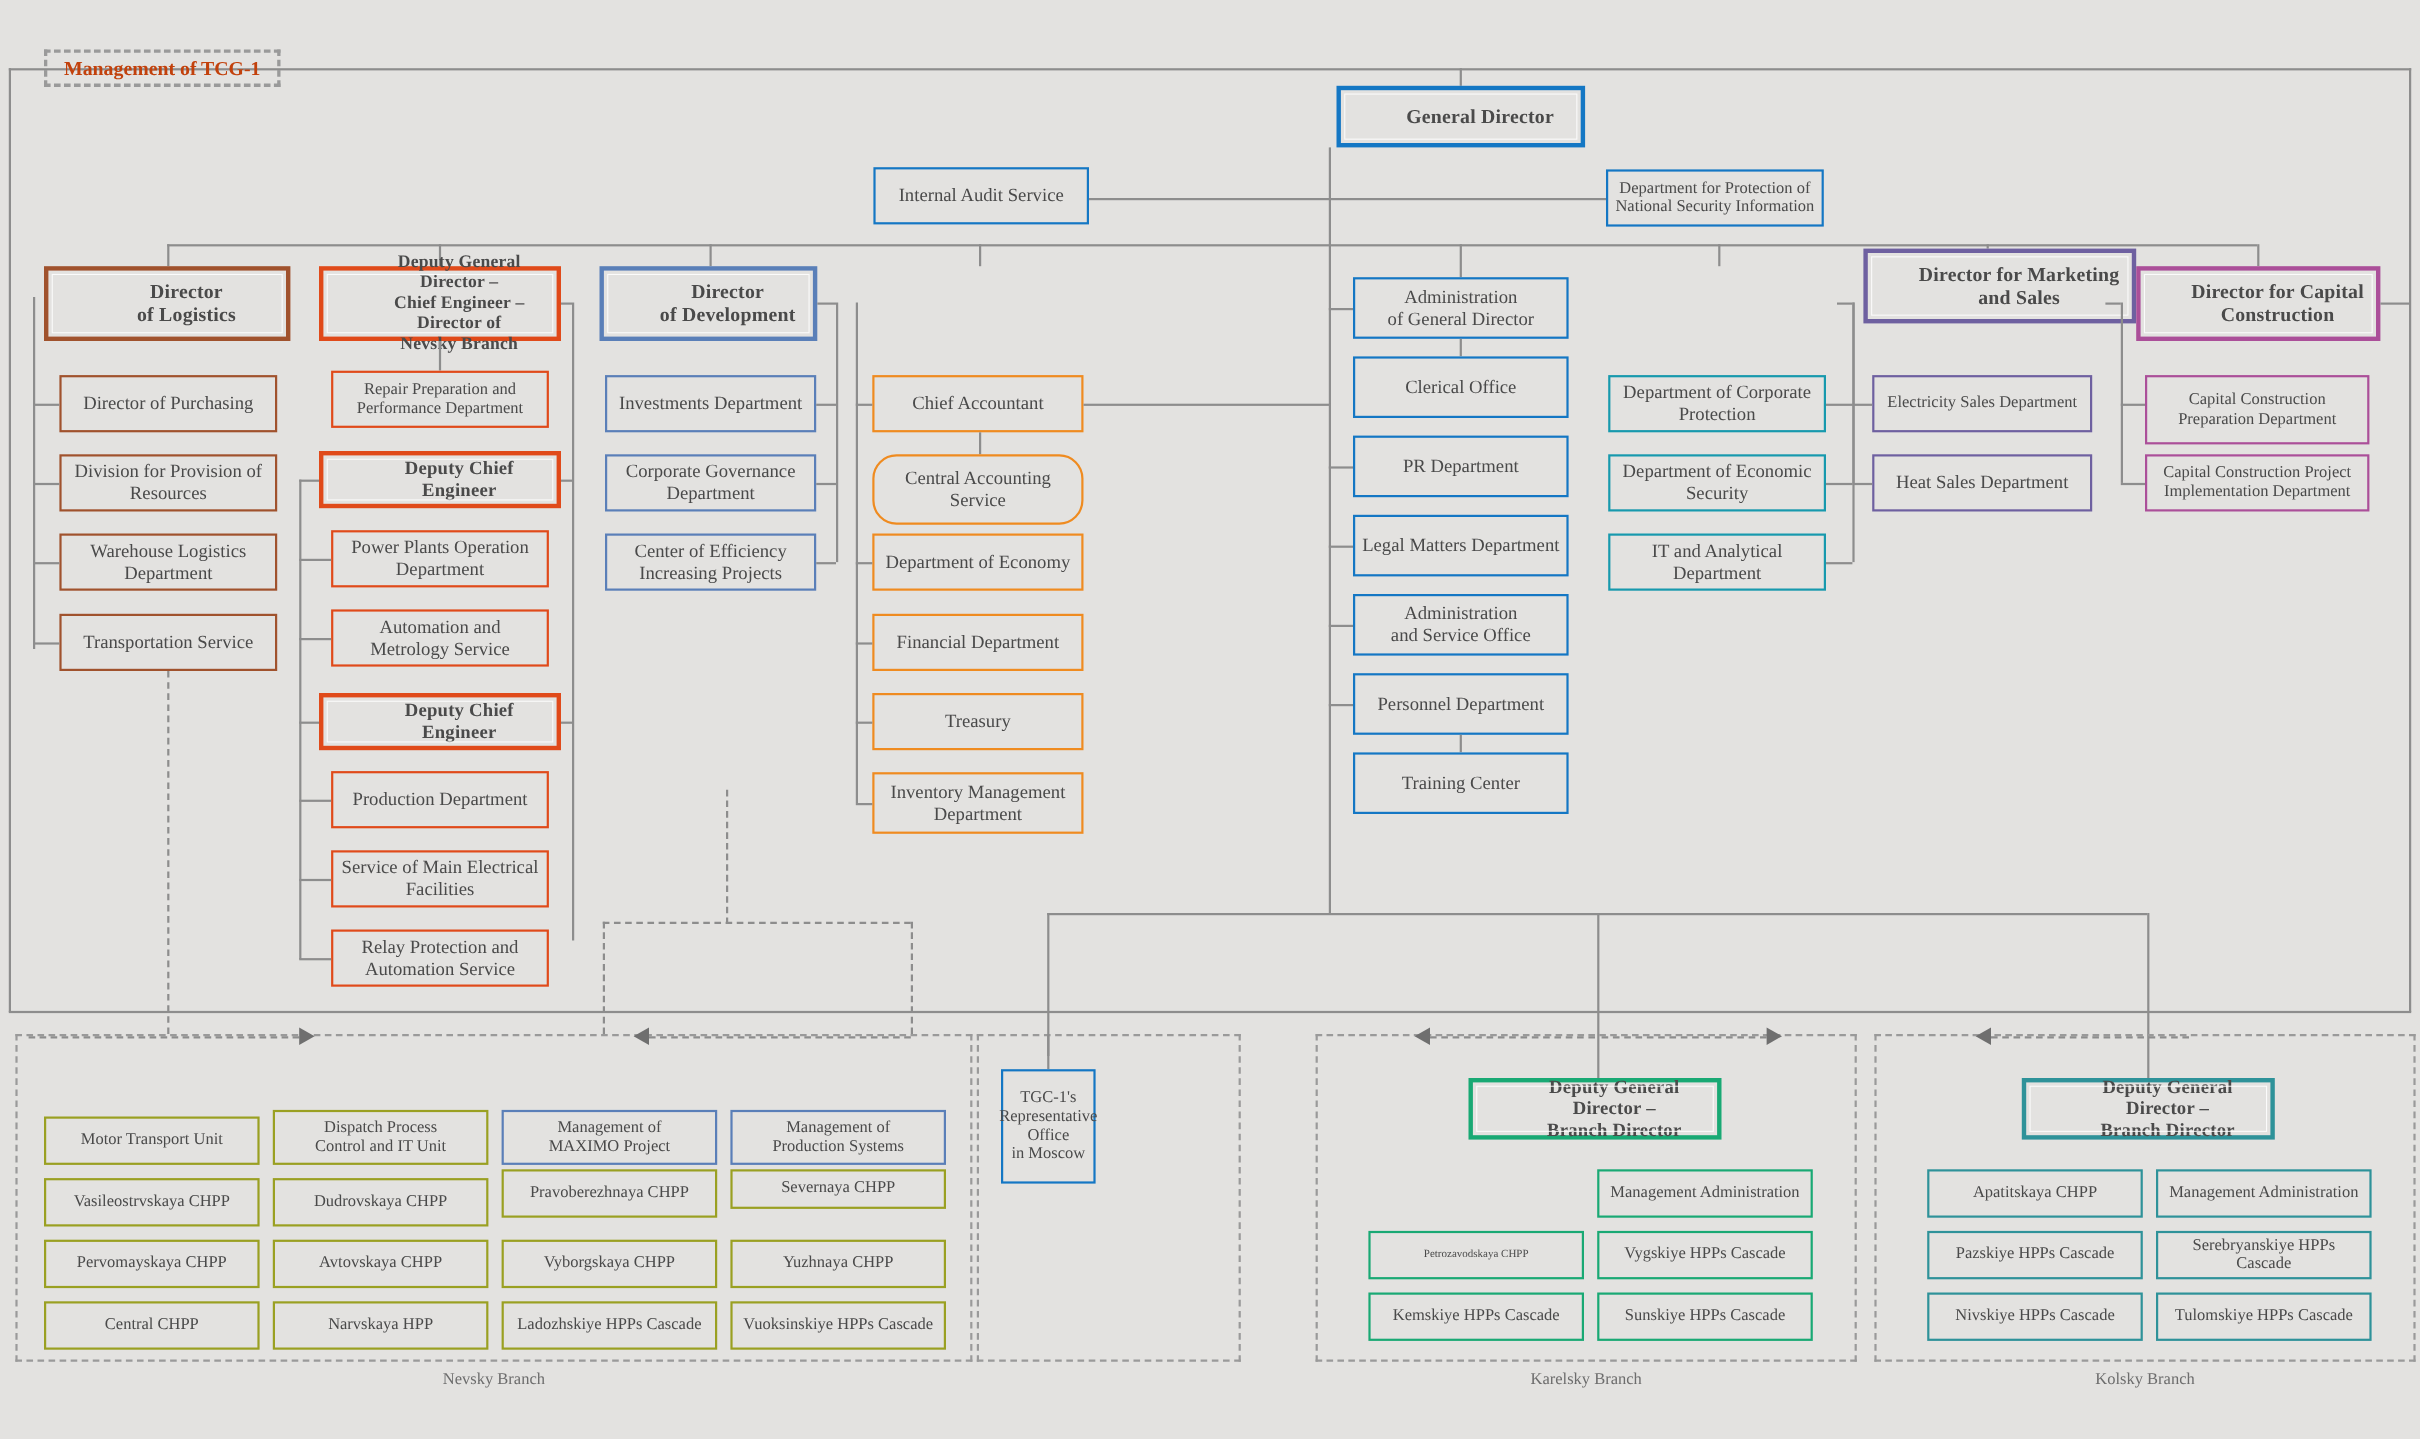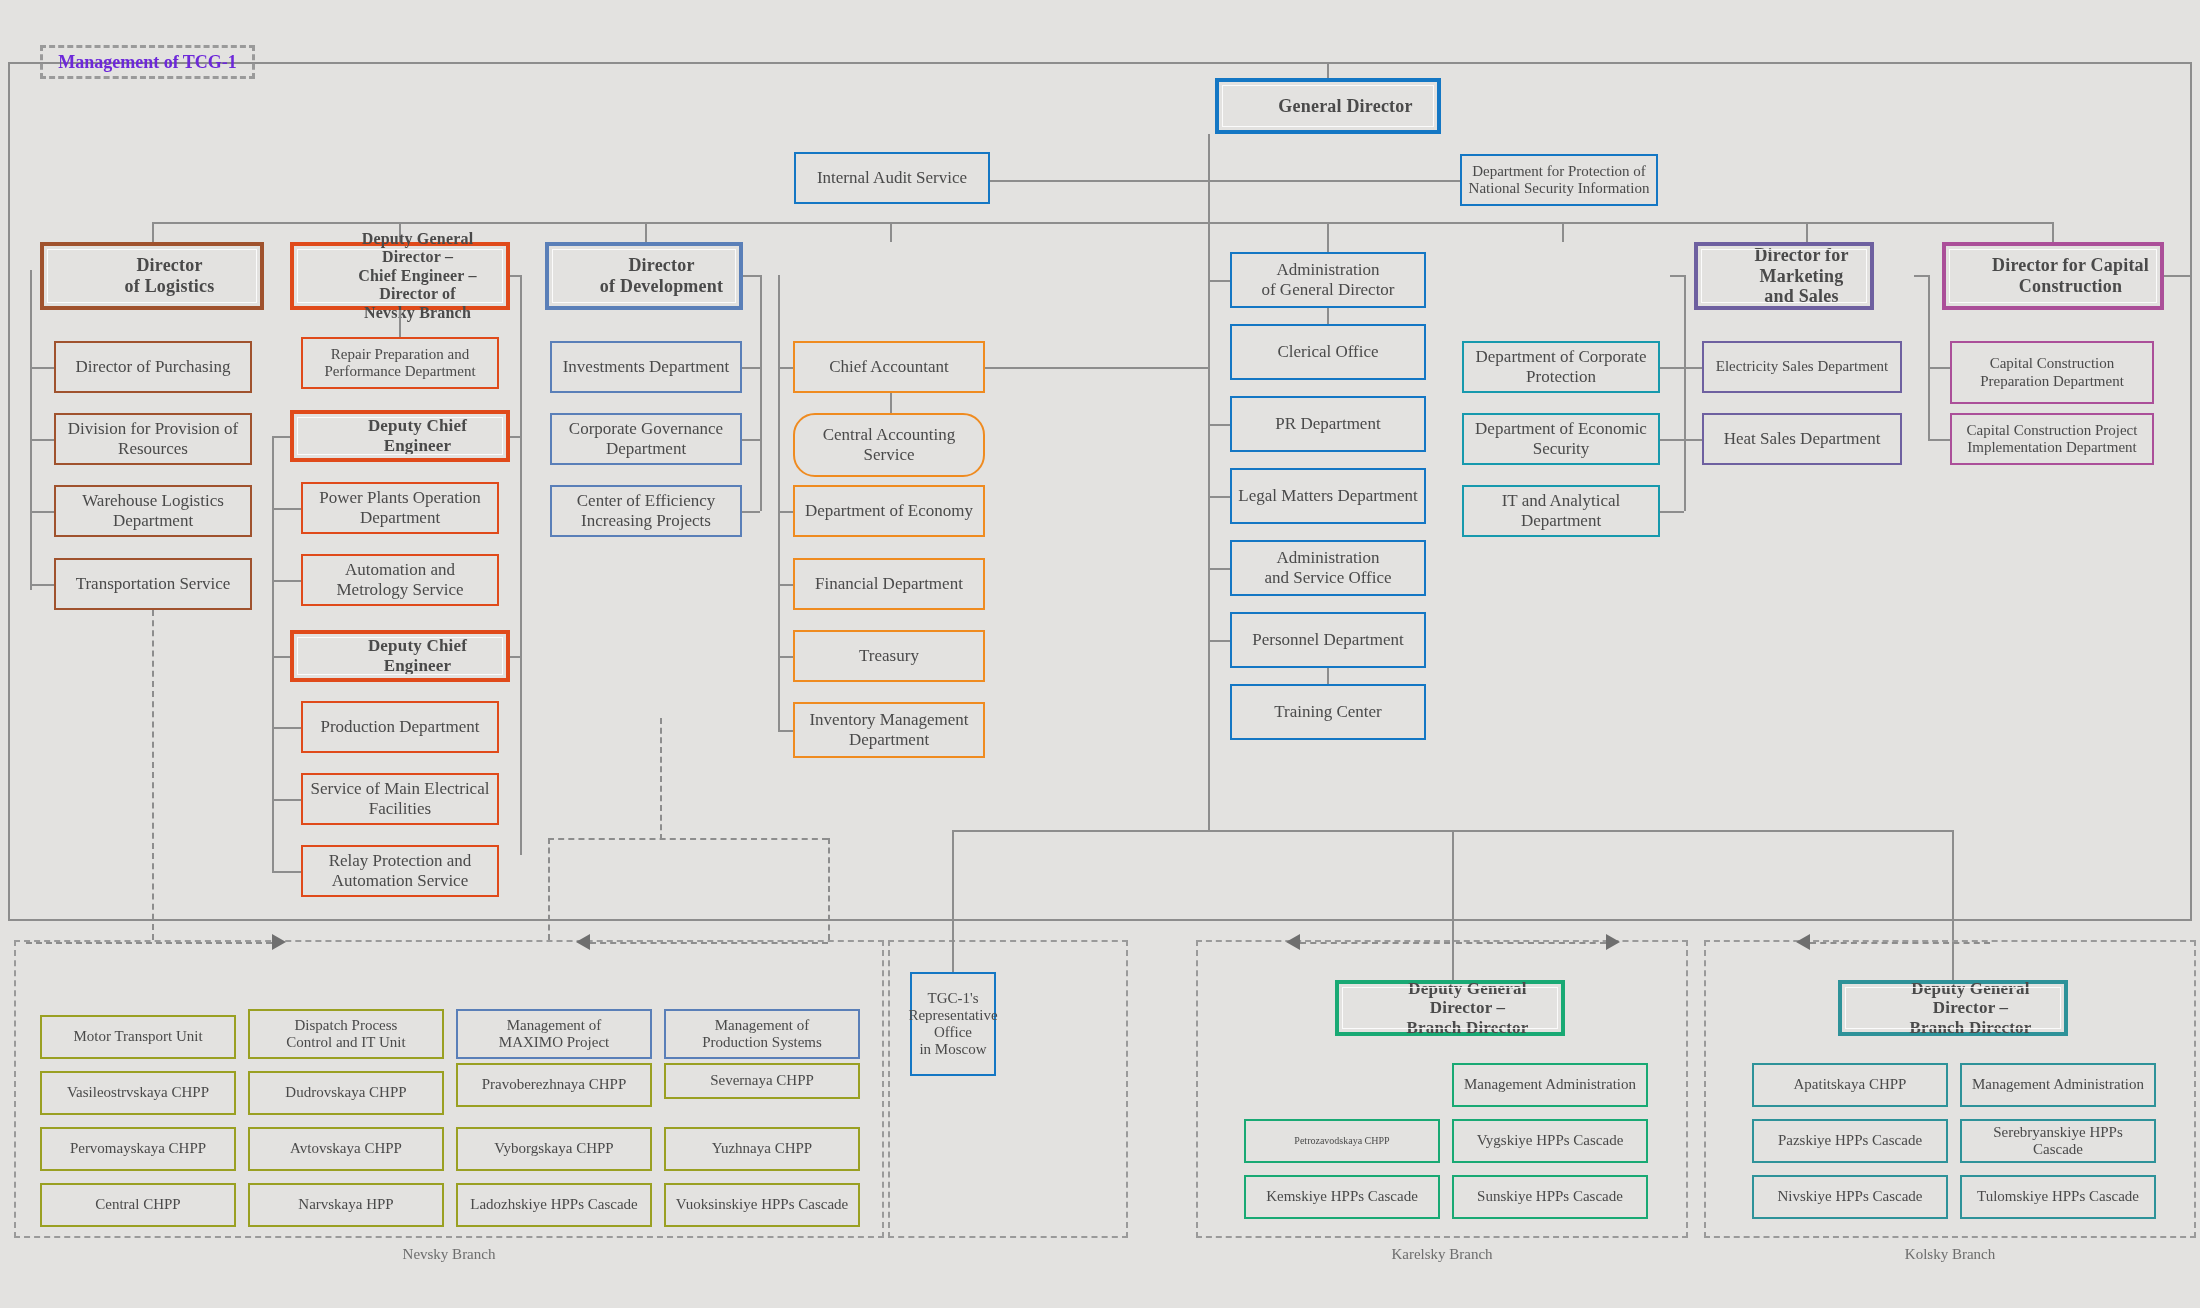--- a/index.html
+++ b/index.html
@@ -27,21 +27,21 @@
   .c-magenta{border-color:#ab4f99;}
   .c-olive{border-color:#9aa022;}
   .c-green{border-color:#19a974;}
   .c-darkteal{border-color:#2e9299;}
 
   
   .frame{position:absolute;box-sizing:border-box;border:2px dashed #9a9a9a;}
   .frame-label{position:absolute;font-size:15px;color:#6d6d6d;text-align:center;}
 
   .title-box{position:absolute;box-sizing:border-box;border:3px dashed #9a9a9a;display:flex;
-             align-items:center;justify-content:center;font-weight:bold;font-size:18px;color:#6d28d9;}
+             align-items:center;justify-content:center;font-weight:bold;font-size:18px;color:#c2410c;}
 
   
   .ln{position:absolute;background:#8d8d8d;}
   .lnh{height:1.5px;}
   .lnv{width:1.5px;}
   .dl{position:absolute;}
   .dlh{height:0;border-top:2px dashed #8d8d8d;}
   .dlv{width:0;border-left:2px dashed #8d8d8d;}
   .arrow{position:absolute;width:0;height:0;}
   .arrow-l{border-top:8px solid transparent;border-bottom:8px solid transparent;border-right:14px solid #6f6f6f;}
@@ -255,21 +255,21 @@
     </div>
   <div class="box n c-teal" style="left:1462px;top:485px;width:198px;height:52px;">
     <span style="white-space:pre-line">IT and Analytical Department</span>
     </div>
   <div class="ln lnv" style="left:1684px;top:275px;height:236px;"></div>
   <div class="ln lnh" style="left:1670px;top:275px;width:14px;"></div>
   <div class="ln lnh" style="left:1660px;top:367px;width:24px;"></div>
   <div class="ln lnh" style="left:1660px;top:439px;width:24px;"></div>
   <div class="ln lnh" style="left:1660px;top:511px;width:24px;"></div>
 
-  <div class="box head c-purple" style="left:1694px;top:242px;width:180px;height:68px;justify-content:flex-end;">
+  <div class="box head c-purple" style="left:1694px;top:226px;width:248px;height:68px;">
     <div class="inner"></div>
     <span style="white-space:pre-line">Director for Marketing
 and Sales</span>
   </div>
   <div class="box n c-purple" style="left:1702px;top:341px;width:200px;height:52px;">
     <span style="white-space:pre-line;font-size:15px">Electricity Sales Department</span>
     </div>
   <div class="box n c-purple" style="left:1702px;top:413px;width:200px;height:52px;">
     <span style="white-space:pre-line">Heat Sales Department</span>
     </div>

